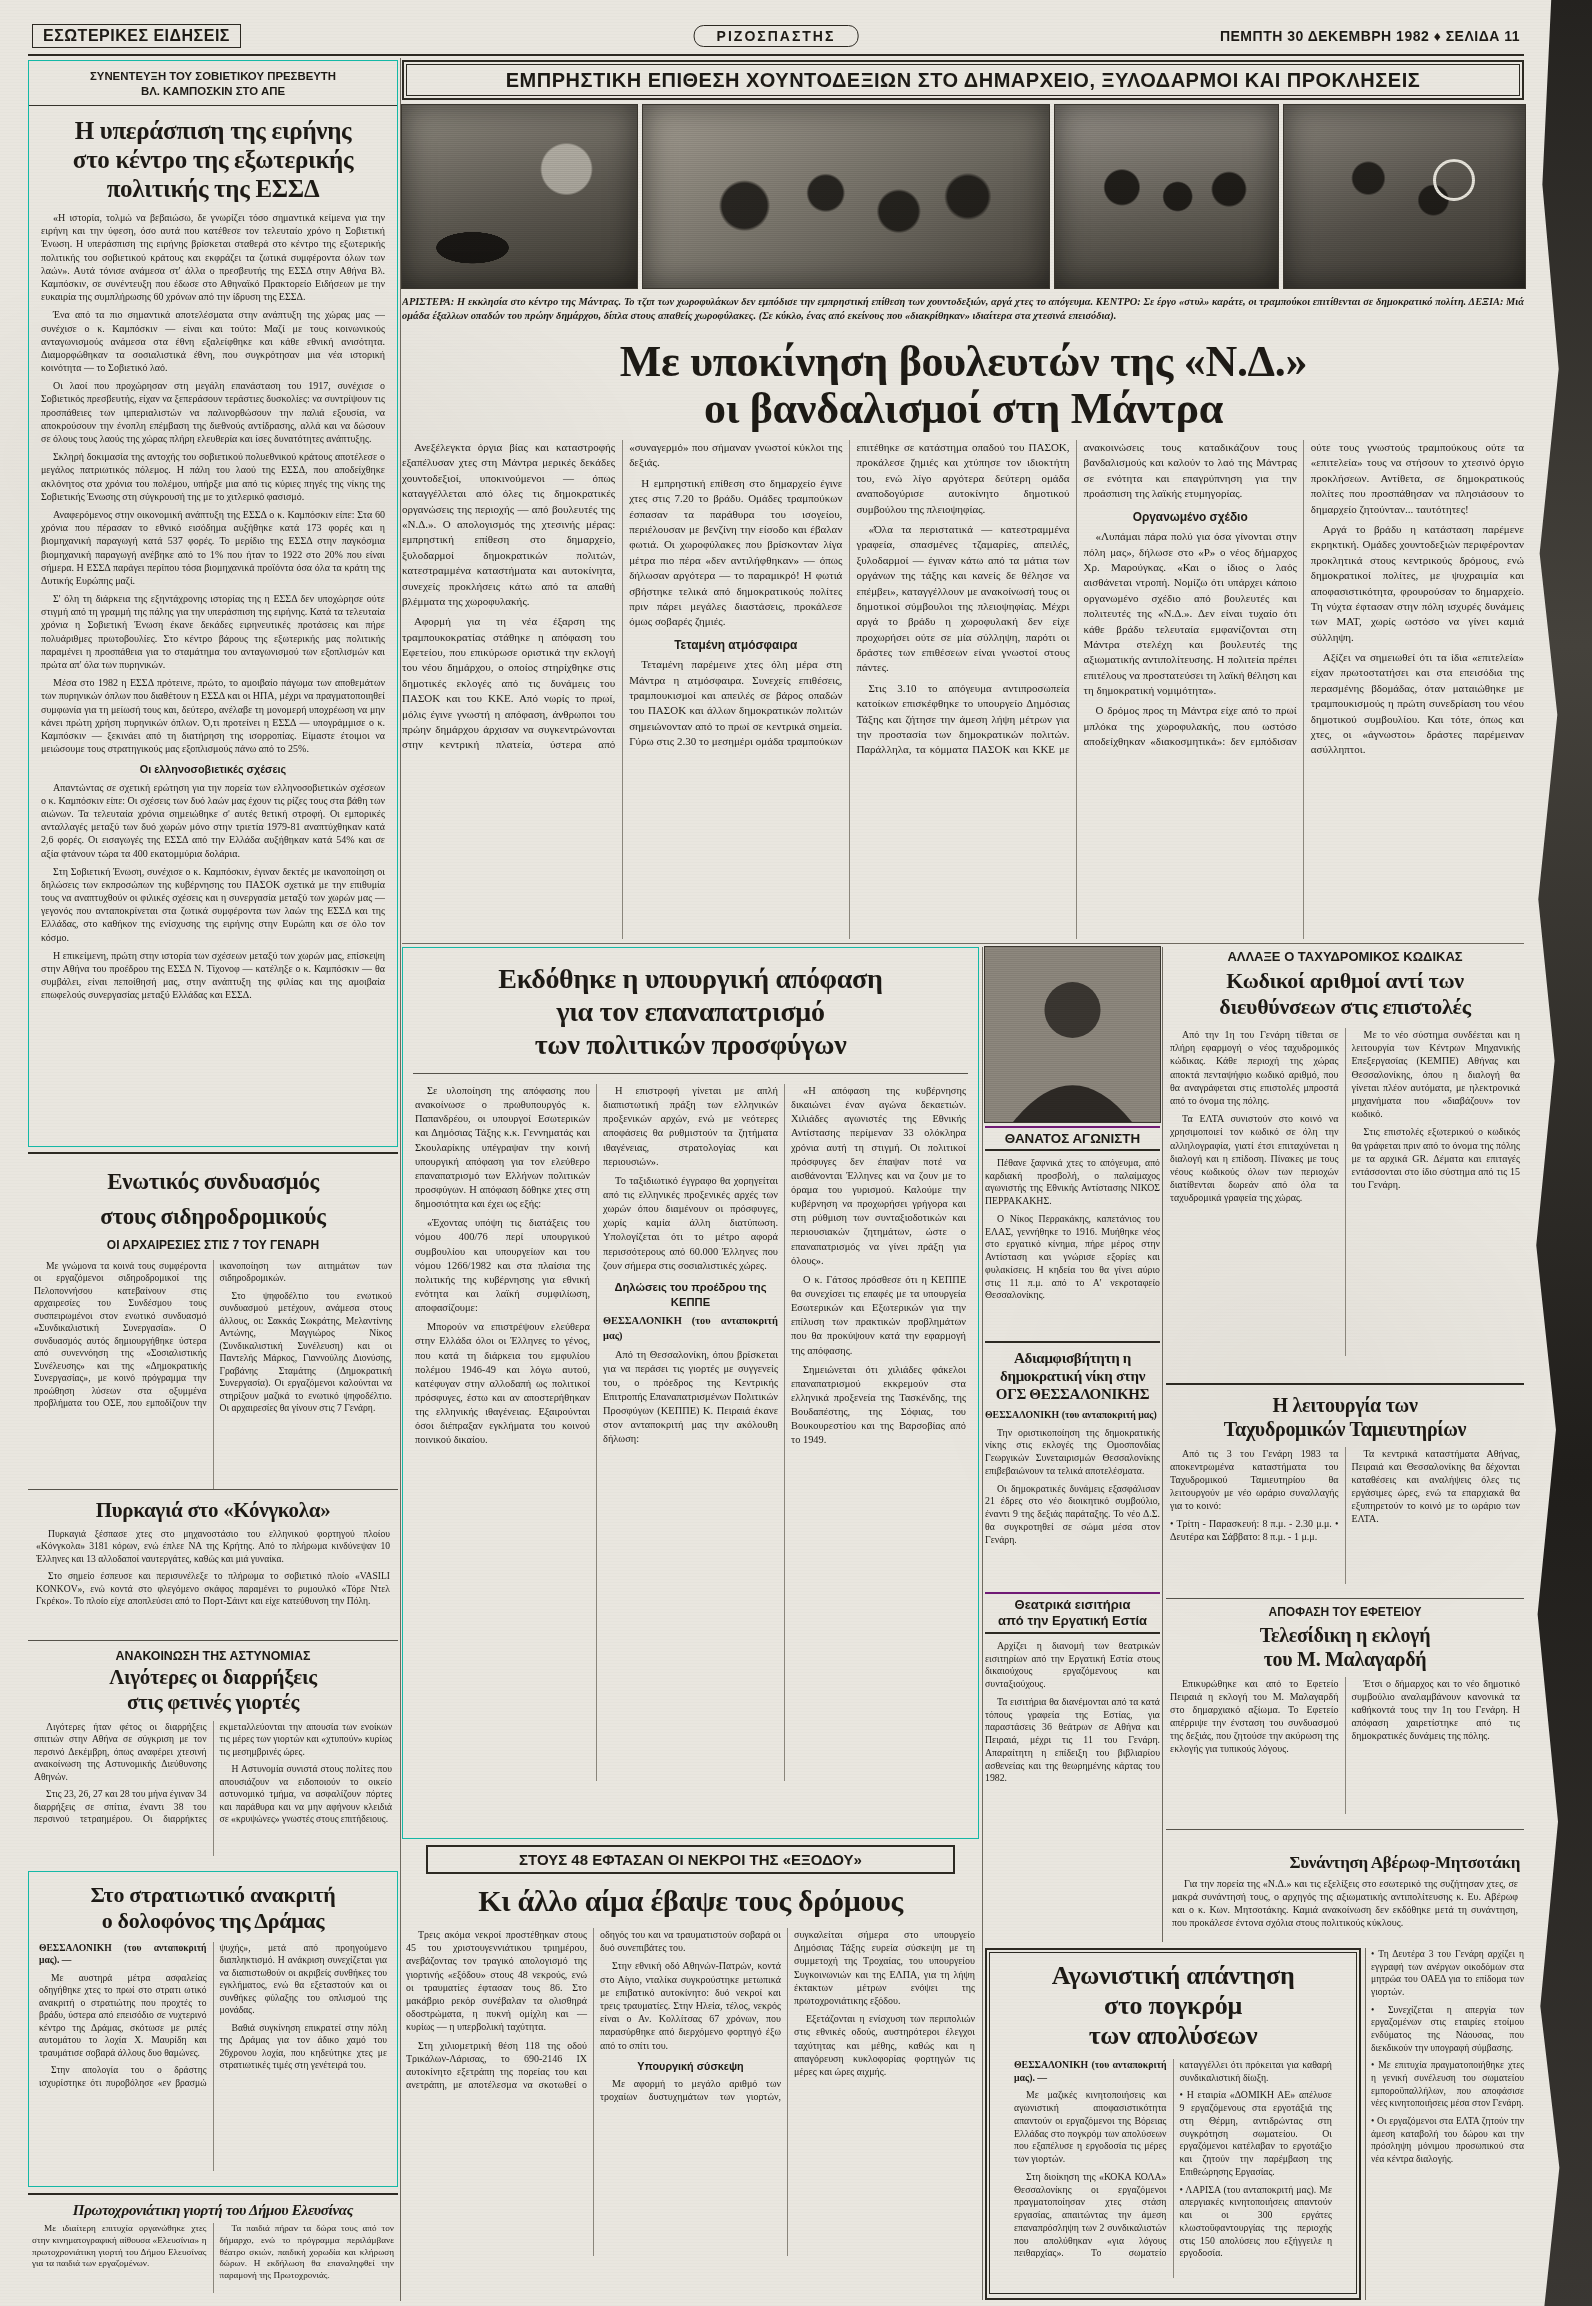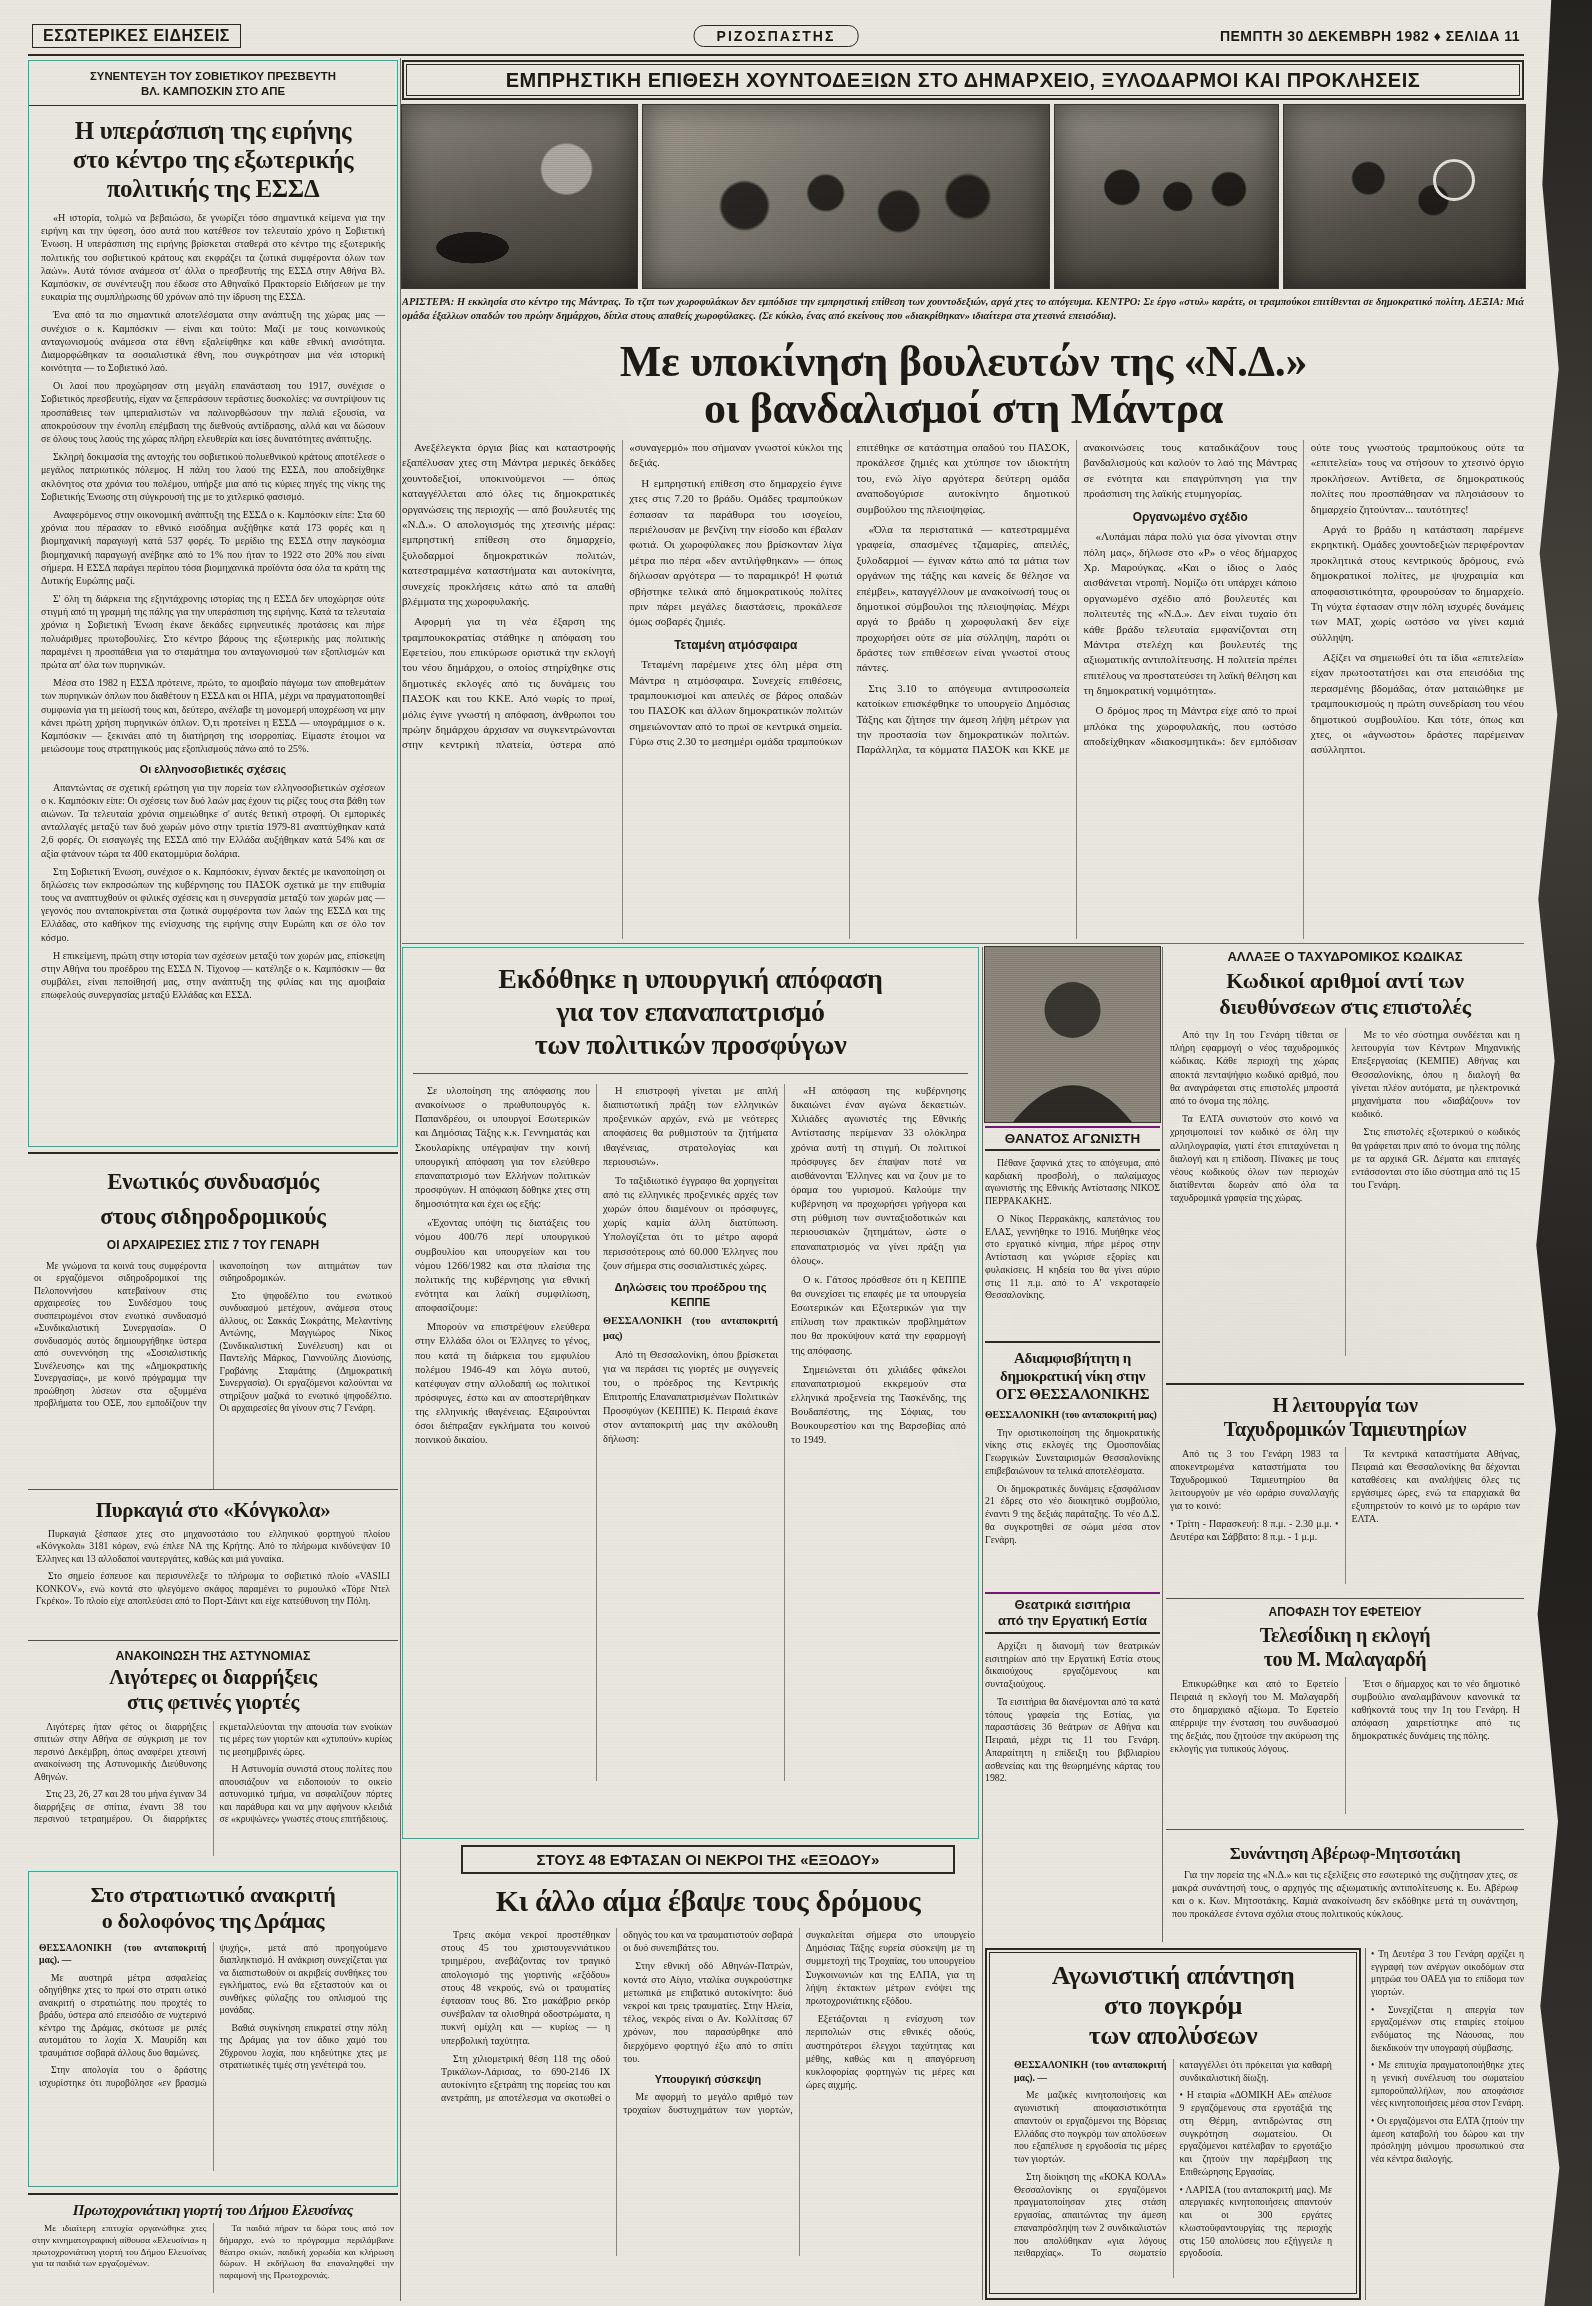--- a/index.html
+++ b/index.html
@@ -179,21 +179,21 @@
         <p class="blk blk-p">Το ταξιδιωτικό έγγραφο θα χορηγείται από τις ελληνικές προξενικές αρχές των χωρών όπου διαμένουν οι πρόσφυγες, χωρίς καμία άλλη διατύπωση. Υπολογίζεται ότι το μέτρο αφορά περισσότερους από 60.000 Έλληνες που ζουν σήμερα στις σοσιαλιστικές χώρες.</p>
         <p class="blk blk-h">Δηλώσεις του προέδρου της ΚΕΠΠΕ</p>
         <p class="blk blk-dl">ΘΕΣΣΑΛΟΝΙΚΗ (του ανταποκριτή μας)</p>
         <p class="blk blk-p">Από τη Θεσσαλονίκη, όπου βρίσκεται για να περάσει τις γιορτές με συγγενείς του, ο πρόεδρος της Κεντρικής Επιτροπής Επαναπατρισμένων Πολιτικών Προσφύγων (ΚΕΠΠΕ) Κ. Πειραιά έκανε στον ανταποκριτή μας την ακόλουθη δήλωση:</p>
         <p class="blk blk-p">«Η απόφαση της κυβέρνησης δικαιώνει έναν αγώνα δεκαετιών. Χιλιάδες αγωνιστές της Εθνικής Αντίστασης περίμεναν 33 ολόκληρα χρόνια αυτή τη στιγμή. Οι πολιτικοί πρόσφυγες δεν έπαψαν ποτέ να αισθάνονται Έλληνες και να ζουν με το όραμα του γυρισμού. Καλούμε την κυβέρνηση να προχωρήσει γρήγορα και στη ρύθμιση των συνταξιοδοτικών και περιουσιακών ζητημάτων, ώστε ο επαναπατρισμός να γίνει πράξη για όλους».</p>
         <p class="blk blk-p">Ο κ. Γάτσος πρόσθεσε ότι η ΚΕΠΠΕ θα συνεχίσει τις επαφές με τα υπουργεία Εσωτερικών και Εξωτερικών για την επίλυση των πρακτικών προβλημάτων που θα προκύψουν κατά την εφαρμογή της απόφασης.</p>
         <p class="blk blk-p">Σημειώνεται ότι χιλιάδες φάκελοι επαναπατρισμού εκκρεμούν στα ελληνικά προξενεία της Τασκένδης, της Βουδαπέστης, της Σόφιας, του Βουκουρεστίου και της Βαρσοβίας από το 1949.</p>
       </div>
   </article>
 
-  <article class="abs" style="left:402px;top:1845px;width:577px;height:456px;box-sizing:border-box;padding-left:35px;">
+  <article class="abs" style="left:402px;top:1845px;width:577px;height:456px;box-sizing:border-box;">
     <div class="kicker" style="font-size:15px;border:2px solid #2c2922;padding:4px 0;margin:0 24px;">ΣΤΟΥΣ 48 ΕΦΤΑΣΑΝ ΟΙ ΝΕΚΡΟΙ ΤΗΣ «ΕΞΟΔΟΥ»</div>
     <h2 class="headline" style="font-size:30px;line-height:34px;margin:10px 8px 10px;">Κι άλλο αίμα έβαψε τους δρόμους</h2>
     <div class="body-text cols3" style="margin:0 4px;height:328px;font-size:10px;line-height:1.32;">
         <p class="blk blk-p">Τρεις ακόμα νεκροί προστέθηκαν στους 45 του χριστουγεννιάτικου τριημέρου, ανεβάζοντας τον τραγικό απολογισμό της γιορτινής «εξόδου» στους 48 νεκρούς, ενώ οι τραυματίες έφτασαν τους 86. Στο μακάβριο ρεκόρ συνέβαλαν τα ολισθηρά οδοστρώματα, η πυκνή ομίχλη και — κυρίως — η υπερβολική ταχύτητα.</p>
         <p class="blk blk-p">Στη χιλιομετρική θέση 118 της οδού Τρικάλων-Λάρισας, το 690-2146 ΙΧ αυτοκίνητο εξετράπη της πορείας του και ανετράπη, με αποτέλεσμα να σκοτωθεί ο οδηγός του και να τραυματιστούν σοβαρά οι δυό συνεπιβάτες του.</p>
         <p class="blk blk-p">Στην εθνική οδό Αθηνών-Πατρών, κοντά στο Αίγιο, νταλίκα συγκρούστηκε μετωπικά με επιβατικό αυτοκίνητο: δυό νεκροί και τρεις τραυματίες. Στην Ηλεία, τέλος, νεκρός είναι ο Αν. Κολλίτσας 67 χρόνων, που παρασύρθηκε από διερχόμενο φορτηγό έξω από το σπίτι του.</p>
         <p class="blk blk-h">Υπουργική σύσκεψη</p>
         <p class="blk blk-p">Με αφορμή το μεγάλο αριθμό των τροχαίων δυστυχημάτων των γιορτών, συγκαλείται σήμερα στο υπουργείο Δημόσιας Τάξης ευρεία σύσκεψη με τη συμμετοχή της Τροχαίας, του υπουργείου Συγκοινωνιών και της ΕΛΠΑ, για τη λήψη έκτακτων μέτρων ενόψει της πρωτοχρονιάτικης εξόδου.</p>
         <p class="blk blk-p">Εξετάζονται η ενίσχυση των περιπολιών στις εθνικές οδούς, αυστηρότεροι έλεγχοι ταχύτητας και μέθης, καθώς και η απαγόρευση κυκλοφορίας φορτηγών τις μέρες και ώρες αιχμής.</p>
       </div>
@@ -262,21 +262,21 @@
     <div class="kicker" style="font-size:12px;margin:6px 0 0;">ΑΠΟΦΑΣΗ ΤΟΥ ΕΦΕΤΕΙΟΥ</div>
     <h2 class="headline" style="font-size:20px;line-height:24px;margin:4px 4px 6px;">Τελεσίδικη η εκλογή
 του Μ. Μαλαγαρδή</h2>
     <div class="body-text cols2" style="margin:0 4px;height:137px;font-size:10px;line-height:1.3;">
         <p class="blk blk-p">Επικυρώθηκε και από το Εφετείο Πειραιά η εκλογή του Μ. Μαλαγαρδή στο δημαρχιακό αξίωμα. Το Εφετείο απέρριψε την ένσταση του συνδυασμού της δεξιάς, που ζητούσε την ακύρωση της εκλογής για τυπικούς λόγους.</p>
         <p class="blk blk-p">Έτσι ο δήμαρχος και το νέο δημοτικό συμβούλιο αναλαμβάνουν κανονικά τα καθήκοντά τους την 1η του Γενάρη. Η απόφαση χαιρετίστηκε από τις δημοκρατικές δυνάμεις της πόλης.</p>
       </div>
   </article>
 
   <article class="abs" style="left:1166px;top:1829px;width:358px;height:113px;border-top:1px solid #55524a;">
-    <h3 class="headline" style="font-size:17px;line-height:20px;margin:14px 4px 4px;">Συνάντηση Αβέρωφ-Μητσοτάκη</h3>
+    <h3 class="headline" style="font-size:17px;line-height:20px;margin:23px 4px 4px;text-align:right;">Συνάντηση Αβέρωφ-Μητσοτάκη</h3>
     <div class="body-text" style="margin:0 6px;height:76px;font-size:10px;line-height:1.3;">
         <p class="blk blk-p">Για την πορεία της «Ν.Δ.» και τις εξελίξεις στο εσωτερικό της συζήτησαν χτες, σε μακρά συνάντησή τους, ο αρχηγός της αξιωματικής αντιπολίτευσης κ. Ευ. Αβέρωφ και ο κ. Κων. Μητσοτάκης. Καμιά ανακοίνωση δεν εκδόθηκε μετά τη συνάντηση, που προκάλεσε έντονα σχόλια στους πολιτικούς κύκλους.</p>
       </div>
   </article>
 
   <div class="vline" style="left:1365px;top:1948px;height:352px;"></div>
 
   <article class="abs" style="left:985px;top:1948px;width:376px;height:352px;border:2px solid #2c2922;box-sizing:border-box;">
     <div style="border:1px solid #2c2922;margin:2px;height:calc(100% - 6px);padding:6px 24px;box-sizing:border-box;overflow:hidden;">
       <h2 class="headline" style="font-size:26px;line-height:30px;margin:2px 0 8px;">Αγωνιστική απάντηση

